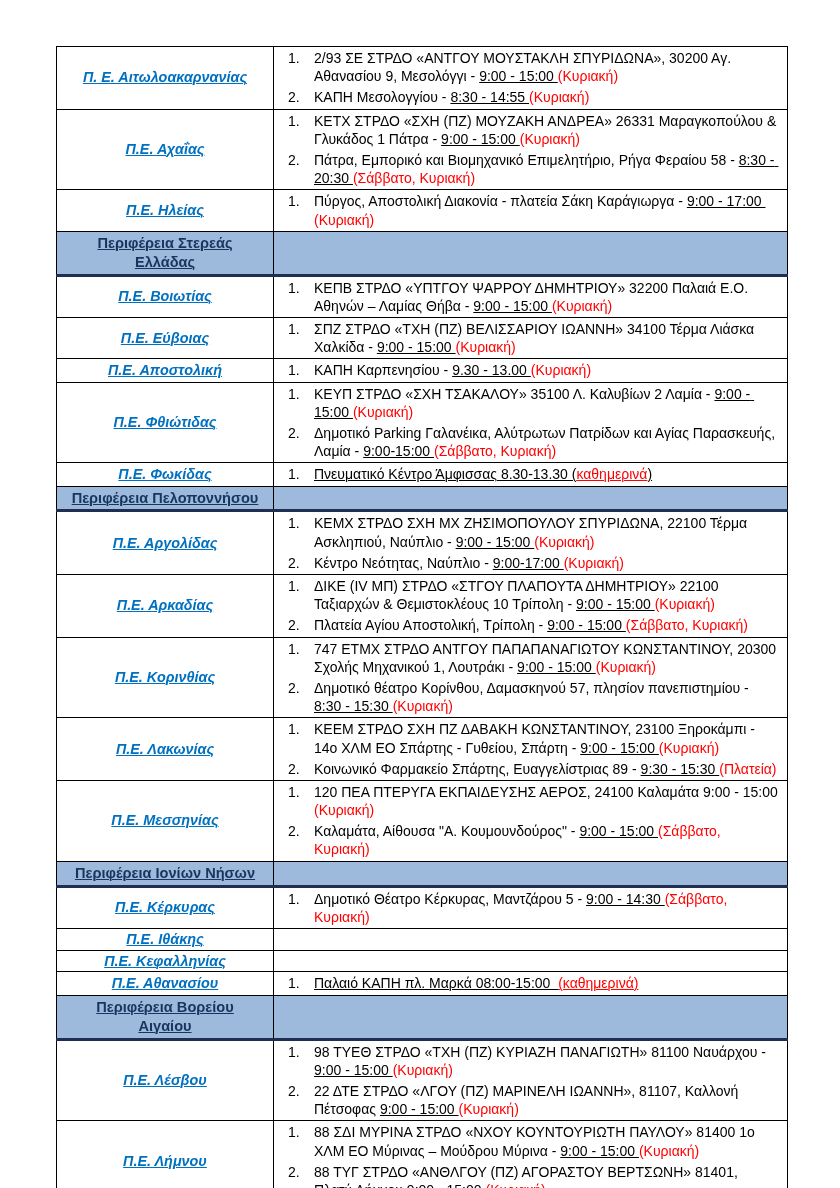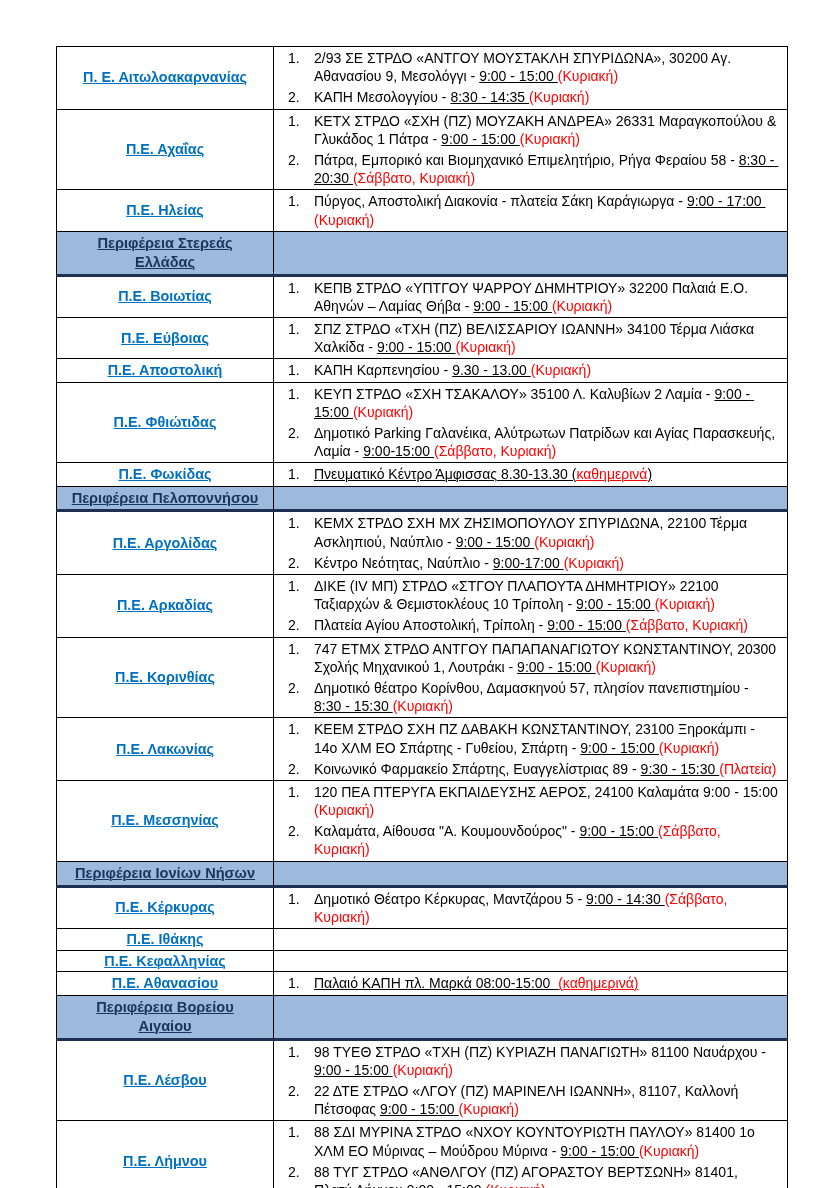--- a/index.html
+++ b/index.html
@@ -26,21 +26,21 @@
     table-layout:fixed;
     font-size:14px;
     line-height:1.3;
   }
   td{
     border:1.5px solid var(--border);
     vertical-align:middle;
     padding:1px 4px;
     word-wrap:break-word;
   }
-  .region-cell{text-align:center;padding:1px 2px;}
+  .region-cell{text-align:center;padding:1px 2px;font-style:italic;}
   .region-name{
     color:var(--region);
     font-weight:bold;
     text-decoration:underline;
     text-decoration-thickness:1.2px;
     font-size:14.4px;
     cursor:pointer;
   }
   .items-cell{padding:2px 8px 2px 14px;}
   ol.loc-list{margin:0;padding:0;list-style:none;counter-reset:item;}
@@ -84,21 +84,21 @@
     <colgroup>
       <col style="width:217px">
       <col>
     </colgroup>
     <tbody>
         <tr>
           <td class="region-cell"><span class="region-name">Π. Ε. Αιτωλοακαρνανίας</span></td>
           <td class="items-cell">
             <ol class="loc-list">
               <li><span class="seg">2/93 ΣΕ ΣΤΡΔΟ «ΑΝΤΓΟΥ ΜΟΥΣΤΑΚΛΗ ΣΠΥΡΙΔΩΝΑ», 30200 Αγ. Αθανασίου 9, Μεσολόγγι - </span><span class="seg seg-time">9:00 - 15:00 </span><span class="seg seg-note">(Κυριακή)</span></li>
-              <li><span class="seg">ΚΑΠΗ Μεσολογγίου - </span><span class="seg seg-time">8:30 - 14:35 </span><span class="seg seg-note">(Κυριακή)</span></li>
+              <li><span class="seg">ΚΑΠΗ Μεσολογγίου - </span><span class="seg seg-time">8:30 - 14:55 </span><span class="seg seg-note">(Κυριακή)</span></li>
             </ol>
           </td>
         </tr>
         <tr>
           <td class="region-cell"><span class="region-name">Π.Ε. Αχαΐας</span></td>
           <td class="items-cell">
             <ol class="loc-list">
               <li><span class="seg">ΚΕΤΧ ΣΤΡΔΟ «ΣΧΗ (ΠΖ) ΜΟΥΖΑΚΗ ΑΝΔΡΕΑ» 26331 Μαραγκοπούλου &amp; Γλυκάδος 1 Πάτρα - </span><span class="seg seg-time">9:00 - 15:00 </span><span class="seg seg-note">(Κυριακή)</span></li>
               <li><span class="seg">Πάτρα, Εμπορικό και Βιομηχανικό Επιμελητήριο, Ρήγα Φεραίου 58 - </span><span class="seg seg-time">8:30 - 20:30 </span><span class="seg seg-note">(Σάββατο, Κυριακή)</span></li>
             </ol>

